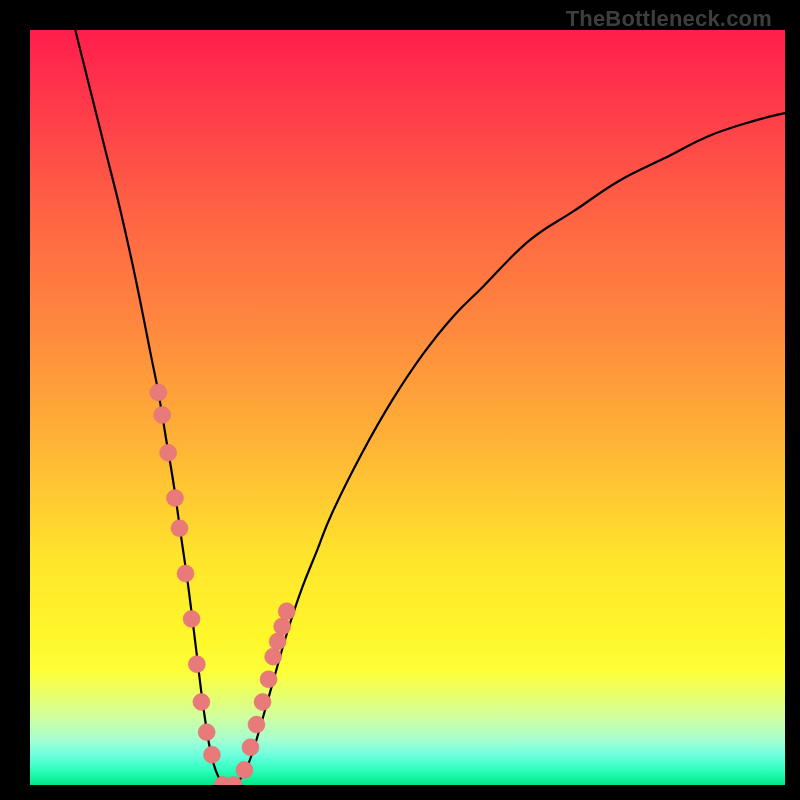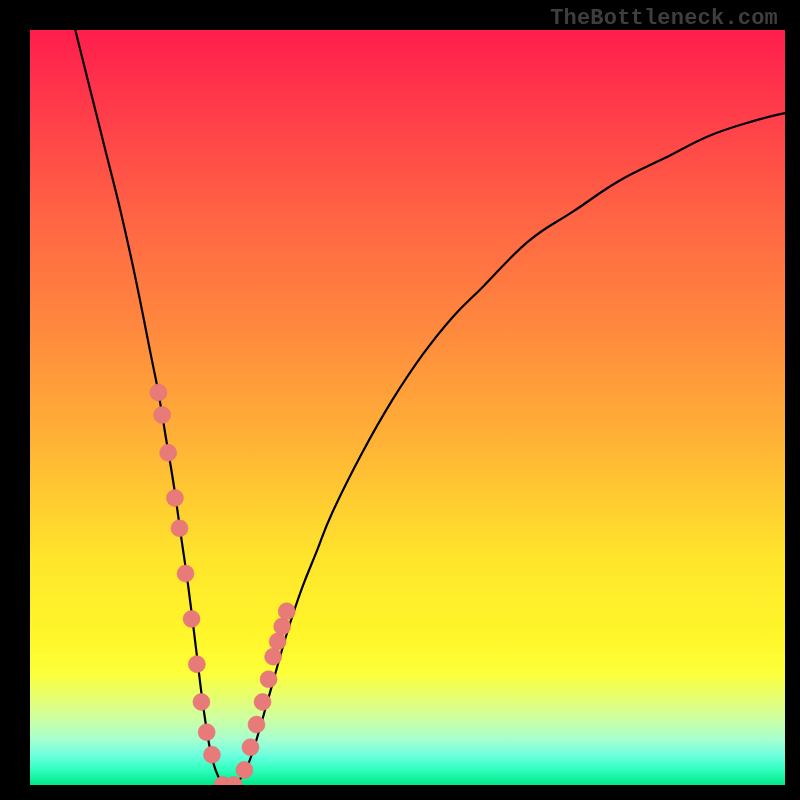--- a/index.html
+++ b/index.html
@@ -42,27 +42,26 @@
       #d0ffa0 91%,
       #a6ffd0 94%,
       #6effdf 96%,
       #2fffbd 98%,
       #00e888 100%
     );
   }
   .watermark {
     position: absolute;
     top: 6px;
-    right: 22px;
+    right: 28px;
     color: #3e3e3e;
     font-size: 22px;
     font-weight: 600;
     letter-spacing: 0.2px;
     user-select: none;
-    font-family: Liberation Mono, monospace;
   }
   svg.curve {
     position: absolute;
     left: 0; top: 0;
     width: 755px; height: 755px;
     overflow: visible;
   }
   .series-main {
     fill: none;
     stroke: #000;

